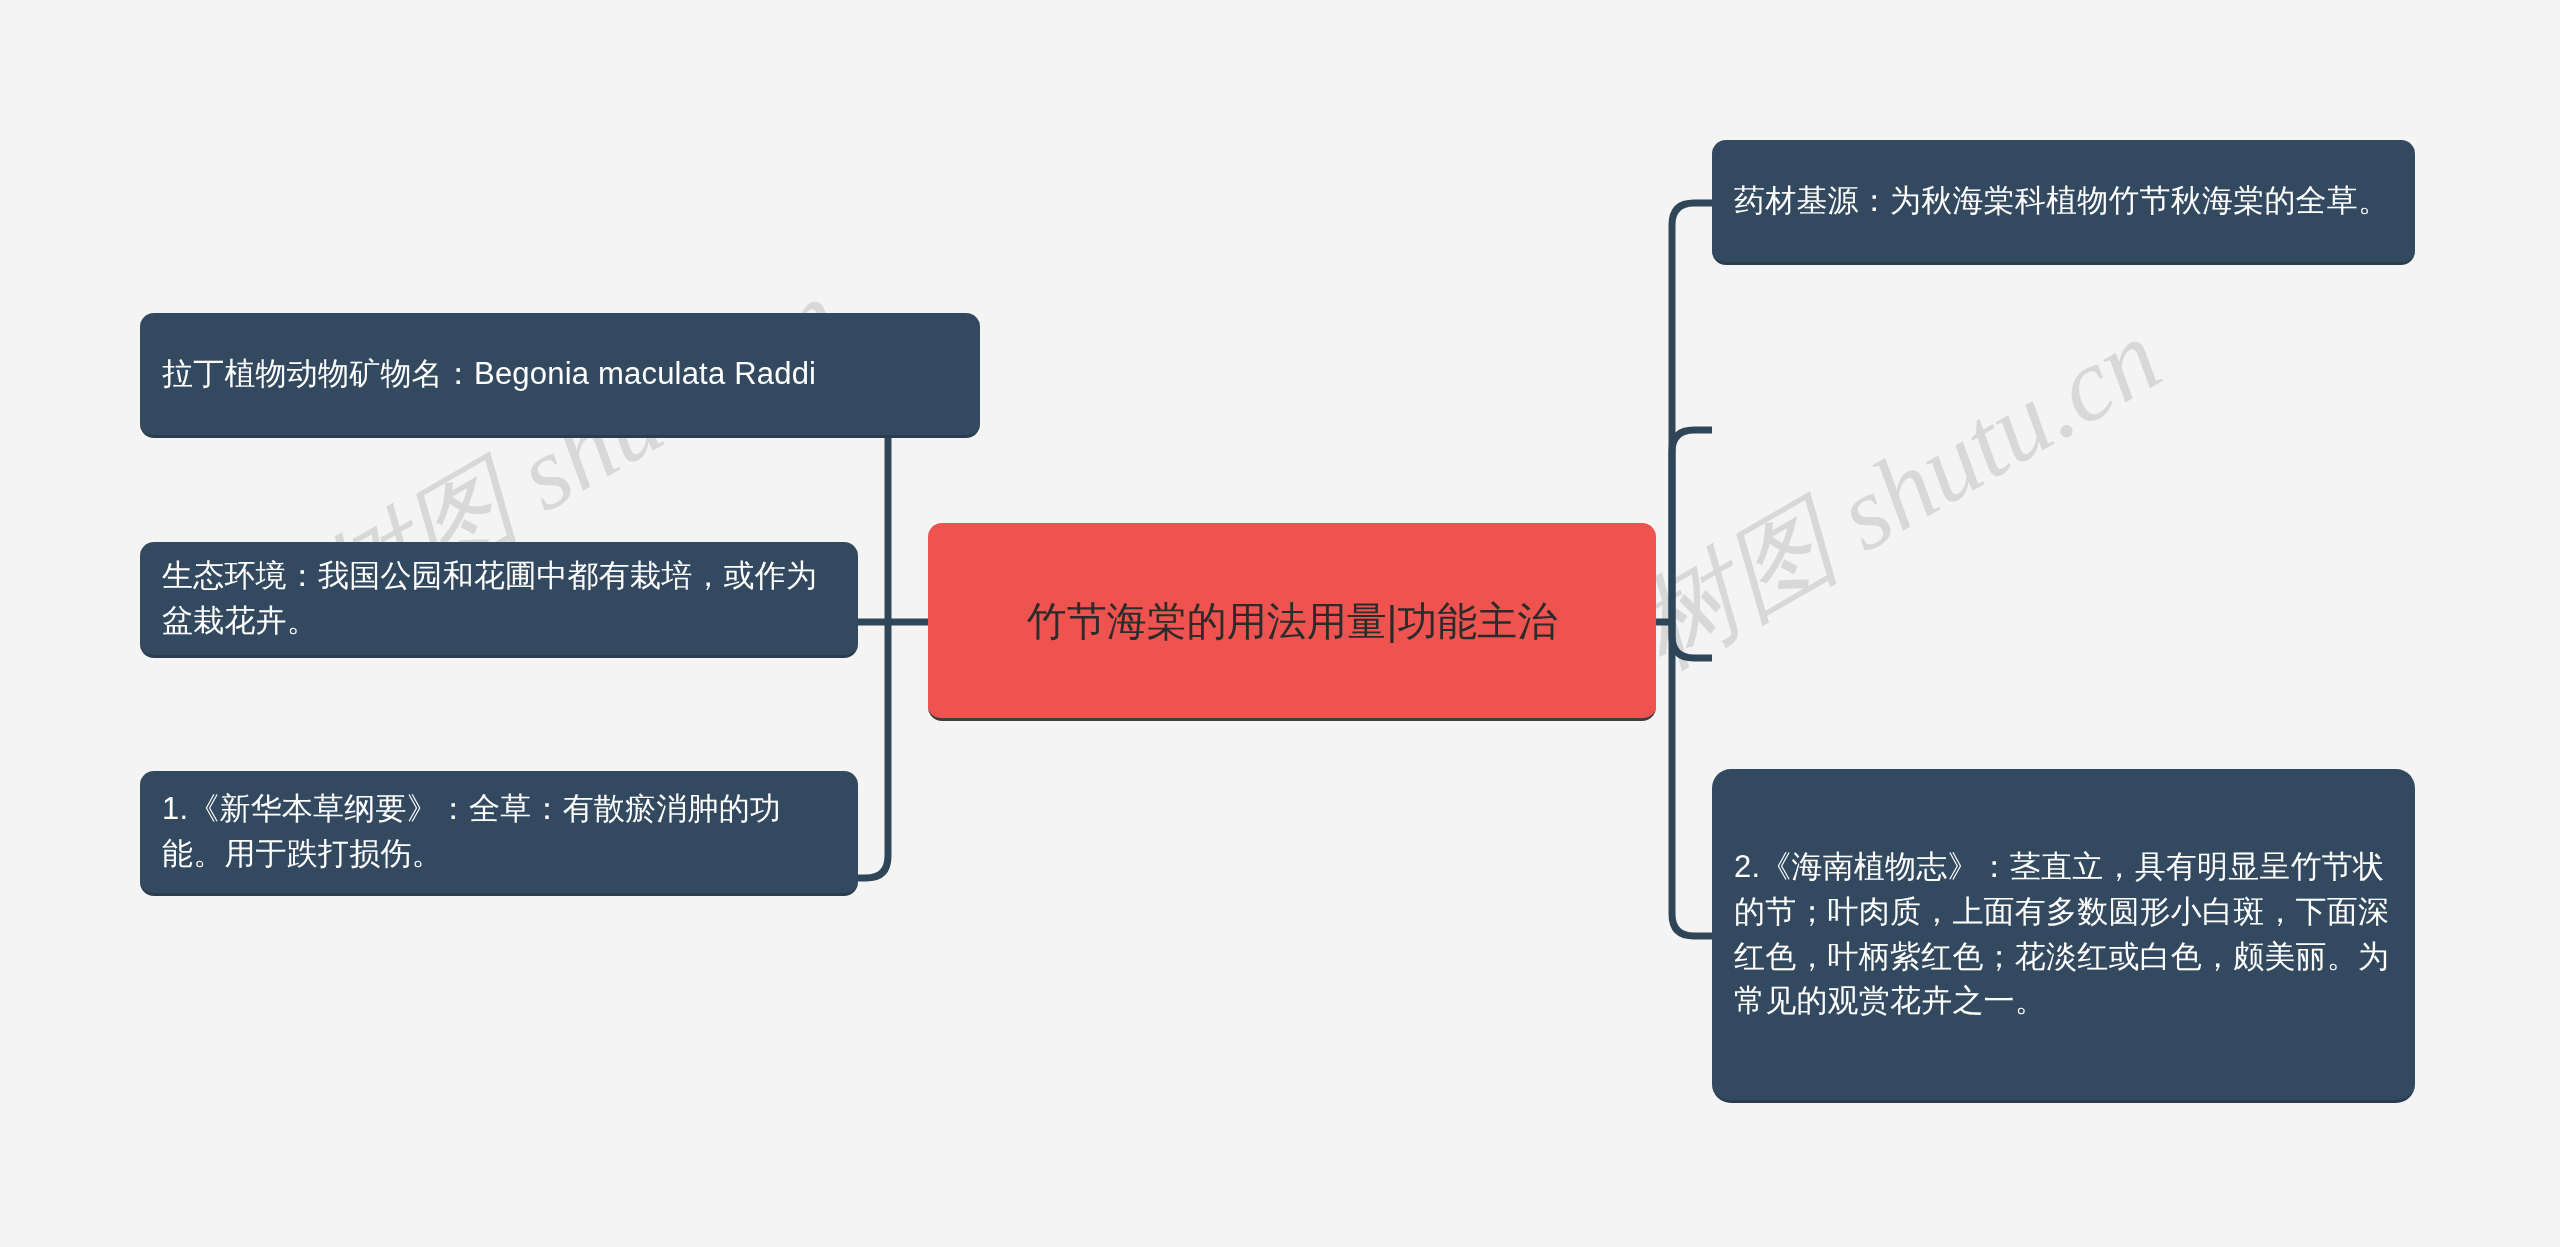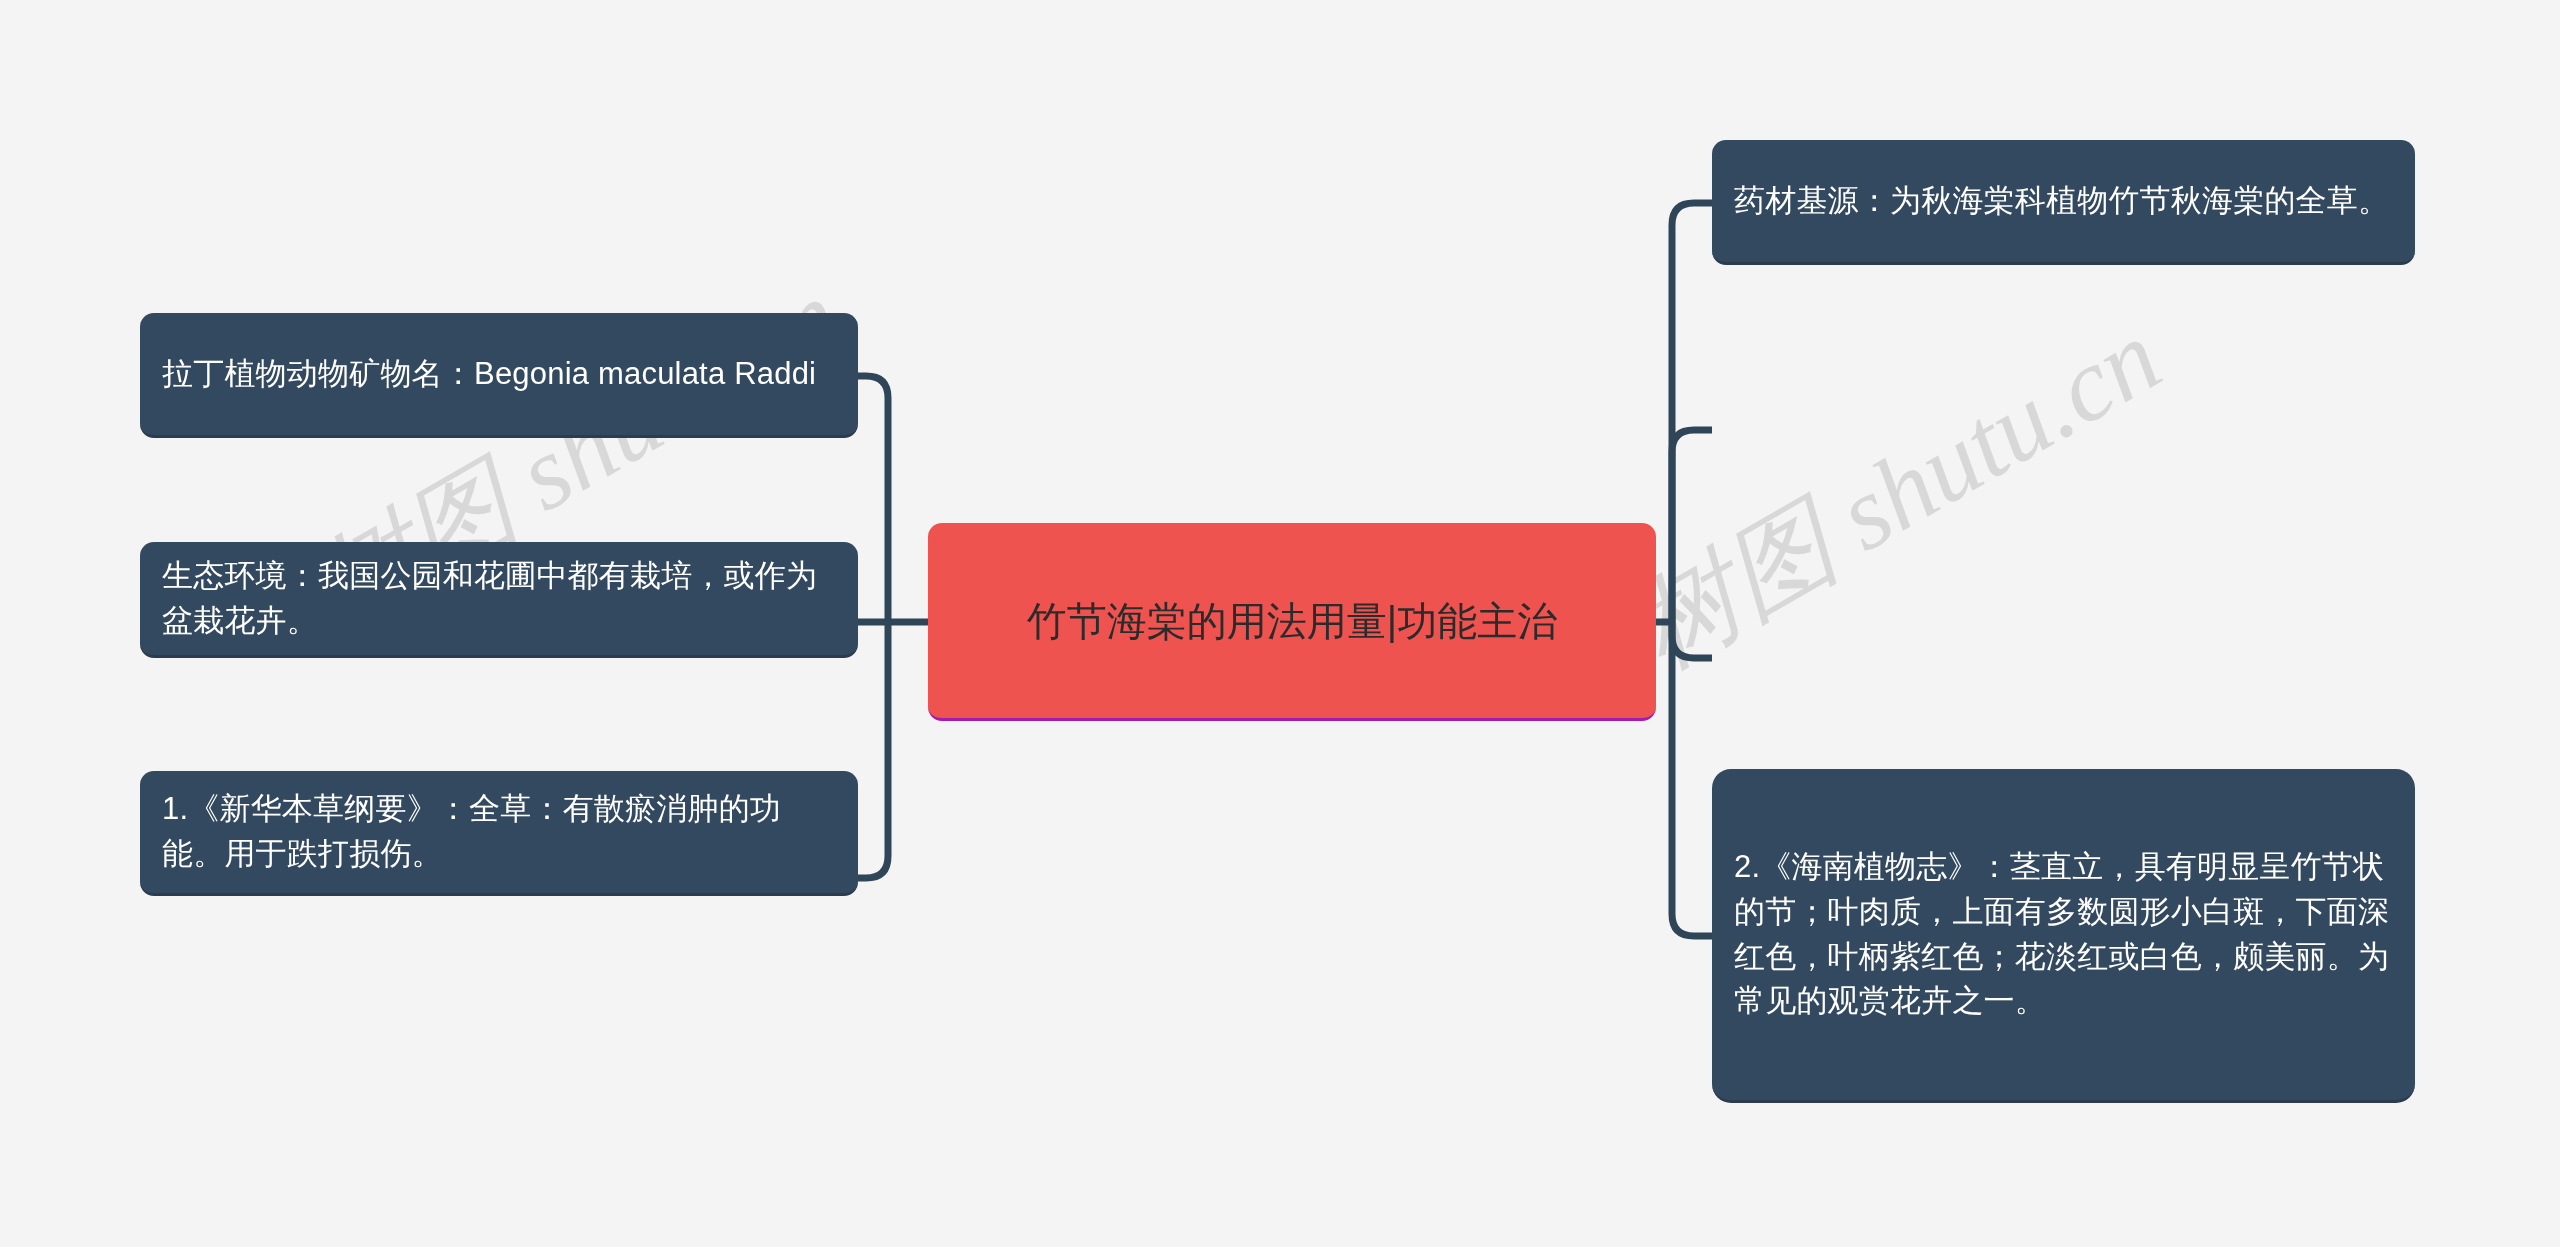--- a/index.html
+++ b/index.html
@@ -76,31 +76,31 @@
     border-bottom: 3px solid #2a3c4e;
     color: #ffffff;
     padding: 16px 22px;
     font-size: 31px;
     line-height: 1.45;
     letter-spacing: 0.2px;
   }
 
   .central-node {
     background: #ef5350;
-    border-bottom: 3px solid #a21caf;
+    border-bottom: 3px solid #404040;
     color: #2b2b2b;
     padding: 18px 26px;
     font-size: 40px;
     line-height: 1.5;
     text-align: center;
     justify-content: center;
   }
 
   
-  #node-latin-name   { left: 140px; top: 313px;  width: 718px; height: 125px; }
+  #node-latin-name   { left: 140px; top: 313px;  width: 840px; height: 125px; }
   #node-ecology      { left: 140px; top: 542px;  width: 718px; height: 116px; }
   #node-reference-1  { left: 140px; top: 771px;  width: 718px; height: 125px; }
 
   
   #node-central      { left: 928px; top: 523px;  width: 728px; height: 198px; }
 
   
   #node-source       { left: 1712px; top: 140px;  width: 703px; height: 125px; }
   #node-harvest      { left: 1712px; top: 367px;  width: 703px; height: 125px; }
   #node-distribution { left: 1712px; top: 620px;  width: 474px; height: 76px;  }

